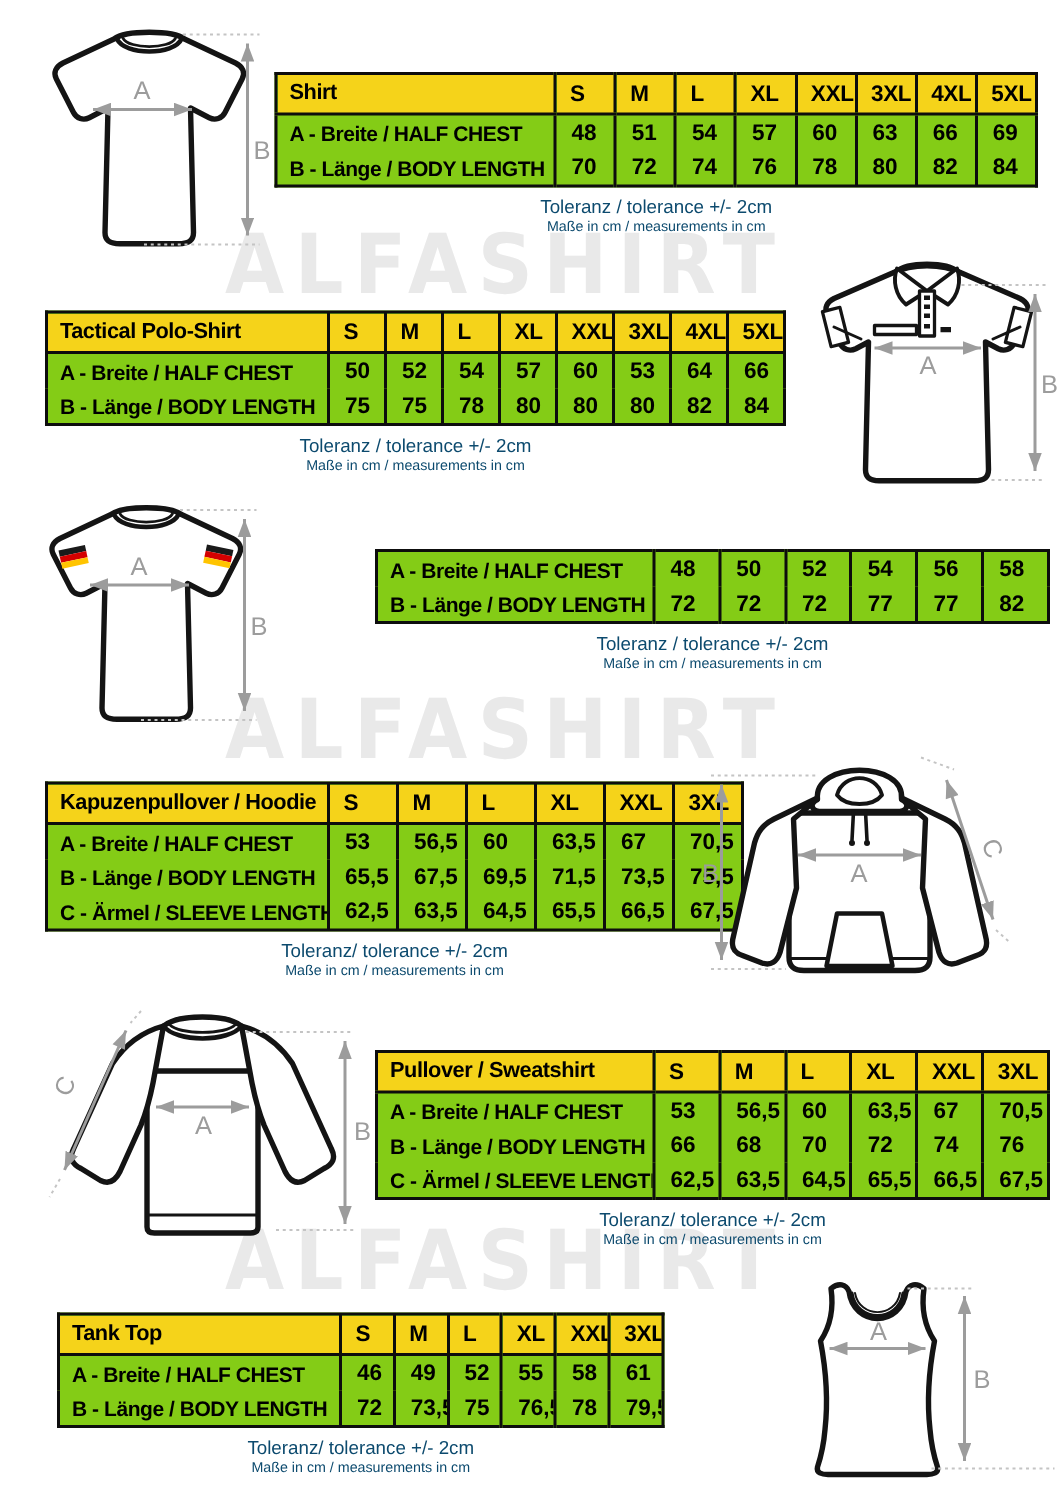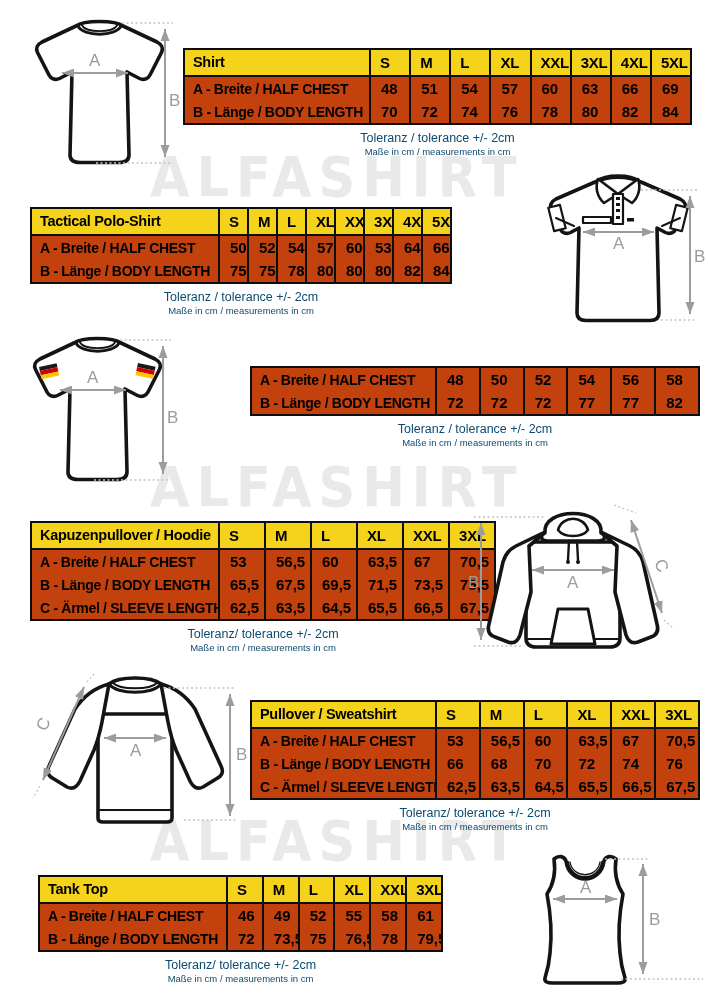--- a/index.html
+++ b/index.html
@@ -5,21 +5,21 @@
   html,body{margin:0;padding:0;background:#fff;}
   .sheet{position:relative;width:708px;height:1000px;background:#ffffff;overflow:hidden;
          font-family:"Liberation Sans",sans-serif;}
   
   .wm{position:absolute;left:150px;width:420px;font-family:"DejaVu Sans",sans-serif;
       font-weight:800;font-size:51px;letter-spacing:7px;color:#e9e9e9;
       transform:scaleY(1.08);white-space:nowrap;user-select:none;}
   
   .tblwrap{position:absolute;}
   table.sz{border-collapse:collapse;width:100%;table-layout:fixed;
-           border:2.5px solid #0d0d0d;background:#c2410c;}
+           border:2.5px solid #0d0d0d;background:#84cc16;}
   table.sz th{background:#f5d31a;border-bottom:2.5px solid #0d0d0d;height:23px;
       font-weight:bold;font-size:15px;line-height:1;text-align:left;
       padding:1px 0 1px 9px;letter-spacing:-0.2px;white-space:nowrap;overflow:hidden;}
   table.sz th.ttl{font-size:14.5px;padding-left:8px;letter-spacing:-0.3px;}
   table.sz td{height:21px;font-weight:bold;font-size:15px;line-height:1;
       padding:1px 0 1px 10px;white-space:nowrap;overflow:hidden;}
   table.sz td.lbl{font-size:14px;padding-left:8px;letter-spacing:-0.3px;margin-left:12px;}
   table.sz th + th, table.sz td + td{border-left:2px solid #0d0d0d;}
   table.t-narrow th.szh{font-size:13.5px;padding-left:4px;letter-spacing:-0.5px;}
   .tol{margin-top:6px;text-align:center;color:#0c4a6e;}
@@ -106,21 +106,21 @@
         <td>84</td>
       </tr>
     </tbody>
       </table>
     <div class="tol">
       <div class="l1">Toleranz / tolerance +/- 2cm</div>
       <div class="l2">Maße in cm / measurements in cm</div>
     </div>
   </div>
 
-  <div class="tblwrap" style="left:30px;top:207px;width:422px">
+  <div class="tblwrap" style="left:30px;top:207px;width:494px">
     <table class="sz">
       <colgroup>
           <col style="width:188px">
         </colgroup>
       <tbody>
           <tr>
         <th class="ttl">Tactical Polo-Shirt</th>
         <th class="szh">S</th>
         <th class="szh">M</th>
         <th class="szh">L</th>

